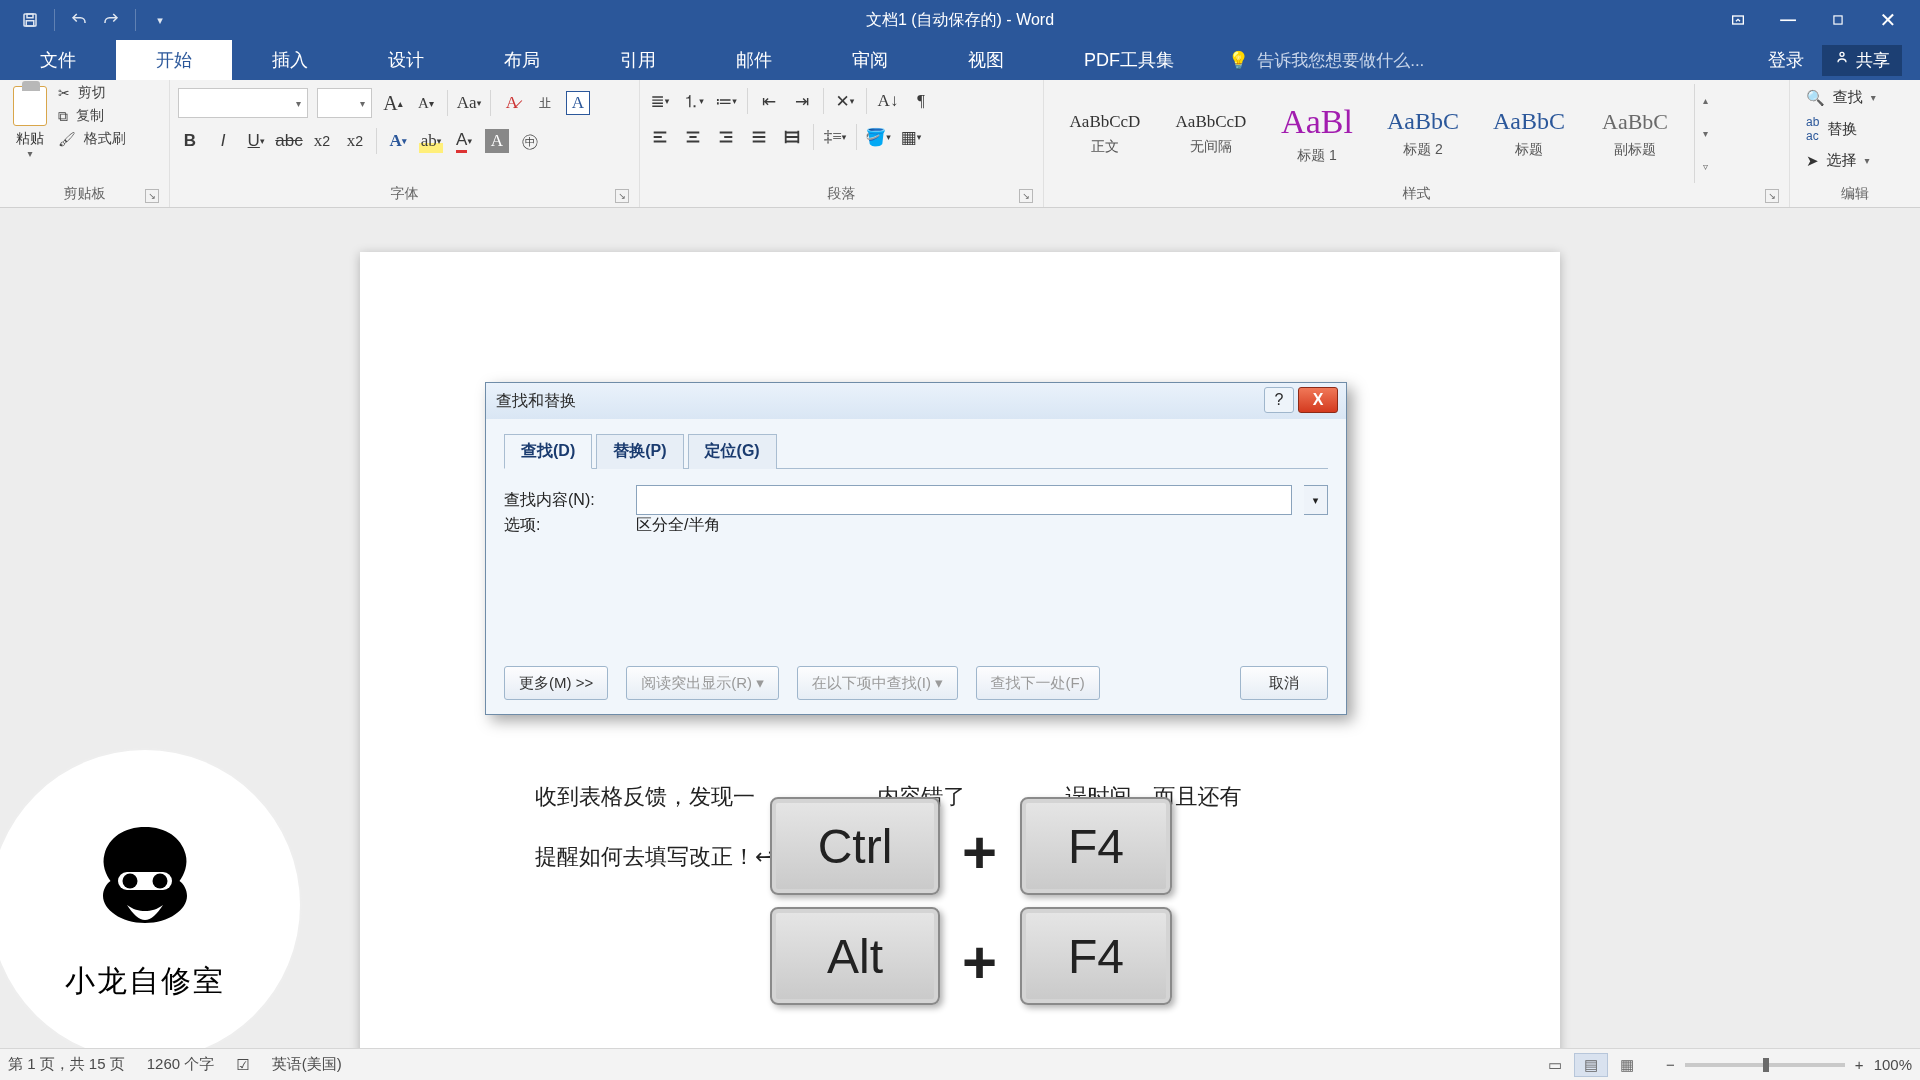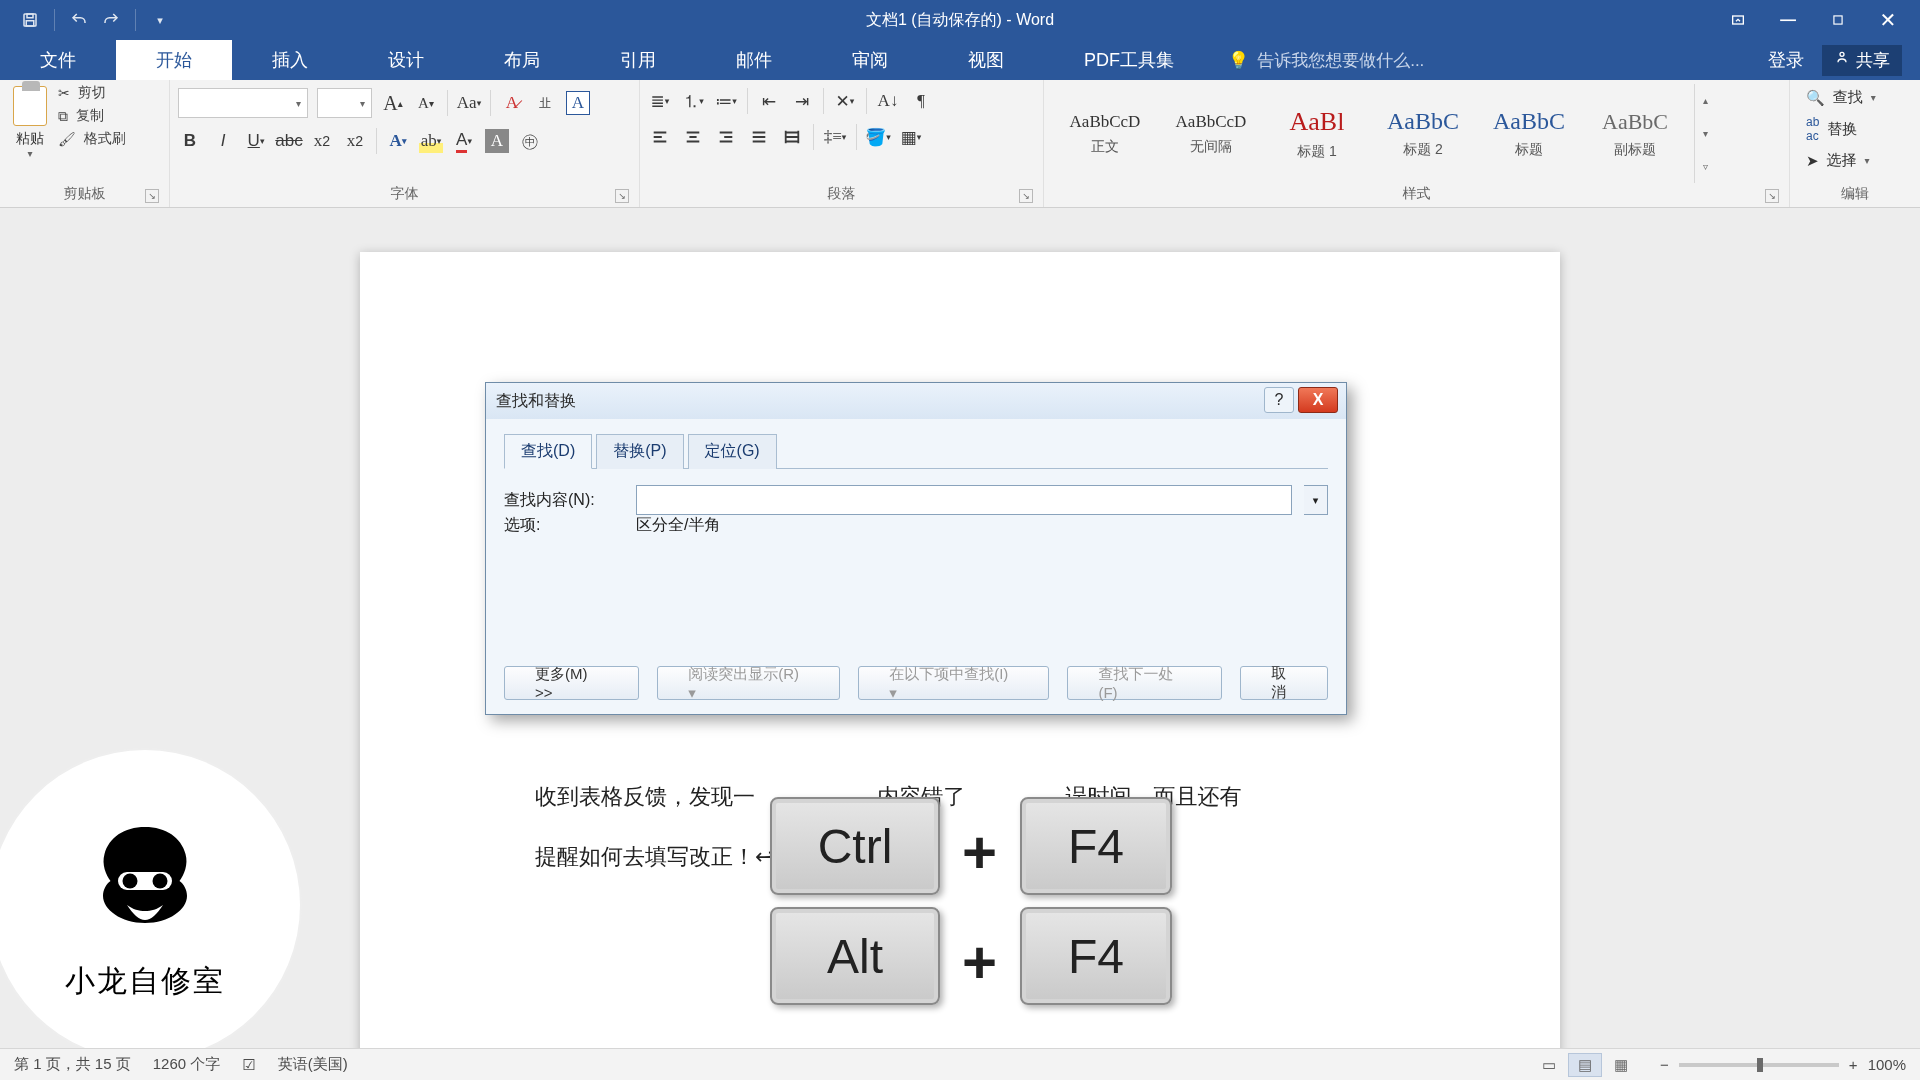--- a/index.html
+++ b/index.html
@@ -59,48 +59,48 @@
 .page { position:absolute; left:50%; transform:translateX(-50%); top:44px; width:1200px; height:1600px; background:#fff; box-shadow:0 2px 10px rgba(0,0,0,0.25); }
 .doc-text { position:absolute; left:535px; right:170px; font-size:22px; color:#222; line-height:2.6; }
 .dt1 { top:614px; } .dt2 { top:674px; } .dt3 { top:768px; } .dt4 { top:828px; }
 
 
 .dialog { position:absolute; left:485px; top:382px; width:862px; background:#f1f6fb; border:1px solid #6f8ca8; box-shadow:6px 6px 14px rgba(0,0,0,0.35); }
 .dlg-title { height:36px; background:linear-gradient(#eaf2fb,#d9e6f4); display:flex; align-items:center; padding:0 10px; font-size:16px; color:#2b2b2b; position:relative; }
 .dlg-help { position:absolute; right:52px; top:4px; width:30px; height:26px; border:1px solid #9fb6cc; border-radius:3px; display:flex; align-items:center; justify-content:center; font-size:16px; background:#eef4fa; }
 .dlg-close { position:absolute; right:8px; top:4px; width:40px; height:26px; background:linear-gradient(#f07858,#d43a1f); border:1px solid #8c2a17; border-radius:3px; color:#fff; display:flex; align-items:center; justify-content:center; font-weight:bold; }
 .dlg-body { padding:14px 18px 14px; }
-.dlg-tabs { display:flex; border-bottom:1px solid #a9bdd1; margin-bottom:16px; }
+.dlg-tabs { display:flex; border-bottom:1px solid #a9bdd1; margin-bottom:16px;font-weight:bold; }
 .dlg-tab { padding:6px 16px; border:1px solid #a9bdd1; border-bottom:none; background:#e7eef6; font-size:16px; color:#1a3b6f; margin-right:4px; position:relative; top:1px; }
 .dlg-tab.active { background:#f1f6fb; border-bottom:1px solid #f1f6fb; }
 .dlg-row { display:flex; align-items:center; gap:12px; font-size:16px; color:#222; margin-bottom:0; }
 .dlg-row label { width:120px; }
 .find-input { flex:1; height:30px; border:1px solid #8aa3bc; background:#fff; }
 .find-dd { width:24px; height:30px; border:1px solid #8aa3bc; border-left:none; background:#eef3f9; display:flex; align-items:center; justify-content:center; font-size:11px; }
 .dlg-buttons { display:flex; gap:18px; margin-top:130px; }
-.dlg-btn { height:34px; padding:0 30px; border:1px solid #9fb6cc; border-radius:3px; background:linear-gradient(#fdfdfe,#e6edf5); font-size:15px; color:#333; display:flex; align-items:center; }
+.dlg-btn { height:34px; padding:0 14px; border:1px solid #9fb6cc; border-radius:3px; background:linear-gradient(#fdfdfe,#e6edf5); font-size:15px; color:#333; display:flex; align-items:center; }
 .dlg-btn.disabled { color:#9a9a9a; }
 .dlg-btn:last-child { margin-left:auto; width:88px; justify-content:center; }
 
 
 .keycap { position:absolute; background:linear-gradient(#e6e6e6,#c9c9c9); border:2px solid #8a8a8a; border-radius:8px; box-shadow:inset 0 0 0 4px #d4d4d4, 3px 3px 6px rgba(0,0,0,0.3); display:flex; align-items:center; justify-content:center; font-family:Arial,sans-serif; font-size:48px; color:#222; }
 .k1 { left:770px; top:797px; width:170px; height:98px; }
 .k2 { left:1020px; top:797px; width:152px; height:98px; }
 .k3 { left:770px; top:907px; width:170px; height:98px; }
 .k4 { left:1020px; top:907px; width:152px; height:98px; }
 .plus { position:absolute; font-size:60px; font-weight:bold; color:#222; }
 .p1 { left:962px; top:818px; } .p2 { left:962px; top:928px; }
 
 
 .avatar { position:absolute; left:-10px; bottom:20px; width:310px; height:310px; border-radius:50%; background:#fff; display:flex; flex-direction:column; align-items:center; justify-content:center; box-shadow:0 0 0 2px #eee; }
 .avatar svg { width:150px; height:150px; }
 .avatar-text { font-size:30px; font-family:"KaiTi","STKaiti",serif; margin-top:2px; letter-spacing:2px; }
 
 
-.status { position:absolute; left:0; right:0; bottom:0; height:32px; background:#f3f3f3; border-top:1px solid #d6d6d6; display:flex; align-items:center; font-size:15px; color:#4b4b4b; padding:0 14px; gap:22px; }
+.status { position:absolute; left:0; right:0; bottom:0; height:32px; background:#f3f3f3; border-top:1px solid #d6d6d6; display:flex; align-items:center; font-size:15px; color:#4b4b4b; padding:0 8px; gap:22px; }
 .status .spacer { flex:1; }
 .view-btns { display:flex; gap:2px; }
 .view-btn { width:34px; height:24px; border:1px solid transparent; display:flex; align-items:center; justify-content:center; color:#666; }
 .view-btn.active { background:#d9e2ef; border-color:#b7c6da; }
 .zoom { display:flex; align-items:center; gap:10px; }
 .zoom-track { width:160px; height:4px; background:#c9c9c9; position:relative; }
 .zoom-thumb { position:absolute; left:78px; top:-5px; width:6px; height:14px; background:#6a6a6a; }
 
 
 .redmark { position:absolute; right:0; top:208px; width:6px; height:10px; background:#d33; }
@@ -315,21 +315,21 @@
       <div class="style-gallery" id="styles-gallery">
           <div class="style-item">
             <div class="style-preview" style="font-size: 17px;">AaBbCcD</div>
             <div class="style-name">正文</div>
           </div>
           <div class="style-item">
             <div class="style-preview" style="font-size: 17px;">AaBbCcD</div>
             <div class="style-name">无间隔</div>
           </div>
           <div class="style-item">
-            <div class="style-preview" style="font-size: 26px; color: #b91c1c;">AaBl</div>
+            <div class="style-preview" style="font-size: 34px; color: #a21caf;">AaBl</div>
             <div class="style-name">标题 1</div>
           </div>
           <div class="style-item">
             <div class="style-preview" style="font-size: 24px; color: rgb(43, 87, 154);">AaBbC</div>
             <div class="style-name">标题 2</div>
           </div>
           <div class="style-item">
             <div class="style-preview" style="font-size: 24px; color: rgb(43, 87, 154);">AaBbC</div>
             <div class="style-name">标题</div>
           </div>

